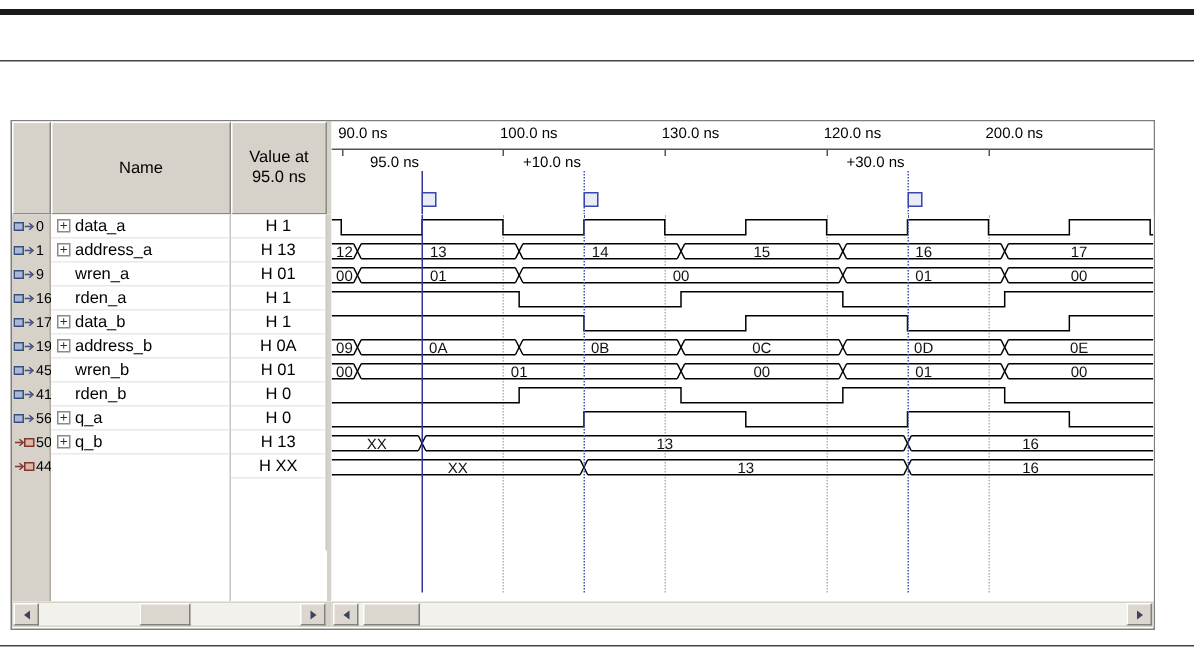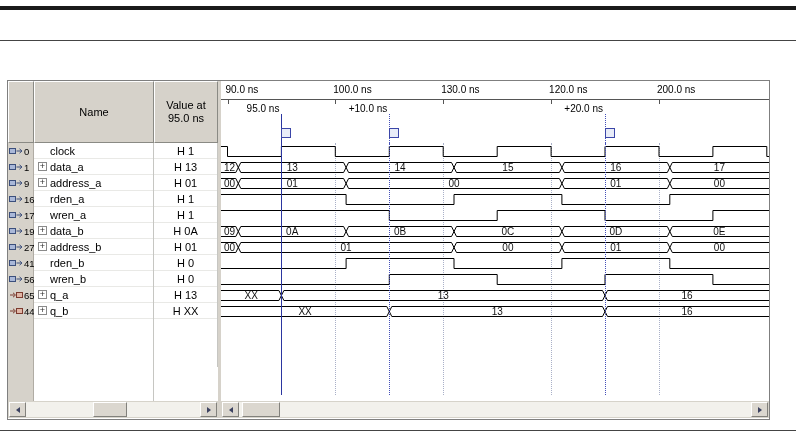--- a/index.html
+++ b/index.html
@@ -92,21 +92,21 @@
           <div class="ticklab" style="left:436.0px">200.0 ns</div>
           <div class="tickmark" style="left:438.0px"></div>
         </div>
       <div id="marker-header-layer">
           <div class="mlab" style="left:-11.6px">95.0 ns</div>
           <div class="hline solid" style="left:60.4px"></div>
           <div class="mflag" style="left:60.4px"></div>
           <div class="mlab" style="left:96.3px">+10.0 ns</div>
           <div class="hline dot" style="left:168.3px"></div>
           <div class="mflag" style="left:168.3px"></div>
-          <div class="mlab" style="left:312.0px">+20.0 ns</div>
+          <div class="mlab" style="left:312.0px">+30.0 ns</div>
           <div class="hline dot" style="left:384.0px"></div>
           <div class="mflag" style="left:384.0px"></div>
         </div>
     </div>
   </div>
 
   <div class="bodyarea">
     <div class="gutter" id="gutter-rows">
         <div class="g-row">
           <svg class="pic" width="15" height="10" viewBox="0 0 15 10">
@@ -148,87 +148,83 @@
             <rect x="0.5" y="2.5" width="6" height="5" fill="#aab8d8" stroke="#3c4f7c"></rect>
             <path d="M7.5 5 H12 M10.5 2.8 L13 5 L10.5 7.2" stroke="#3c4f7c" fill="none"></path>
           </svg>
           <span class="gnum">19</span>
         </div>
         <div class="g-row">
           <svg class="pic" width="15" height="10" viewBox="0 0 15 10">
             <rect x="0.5" y="2.5" width="6" height="5" fill="#aab8d8" stroke="#3c4f7c"></rect>
             <path d="M7.5 5 H12 M10.5 2.8 L13 5 L10.5 7.2" stroke="#3c4f7c" fill="none"></path>
           </svg>
-          <span class="gnum">27</span>
+          <span class="gnum">45</span>
         </div>
         <div class="g-row">
           <svg class="pic" width="15" height="10" viewBox="0 0 15 10">
             <rect x="0.5" y="2.5" width="6" height="5" fill="#aab8d8" stroke="#3c4f7c"></rect>
             <path d="M7.5 5 H12 M10.5 2.8 L13 5 L10.5 7.2" stroke="#3c4f7c" fill="none"></path>
           </svg>
           <span class="gnum">41</span>
         </div>
         <div class="g-row">
           <svg class="pic" width="15" height="10" viewBox="0 0 15 10">
             <rect x="0.5" y="2.5" width="6" height="5" fill="#aab8d8" stroke="#3c4f7c"></rect>
             <path d="M7.5 5 H12 M10.5 2.8 L13 5 L10.5 7.2" stroke="#3c4f7c" fill="none"></path>
           </svg>
           <span class="gnum">56</span>
         </div>
         <div class="g-row">
           <svg class="pic" width="15" height="10" viewBox="0 0 15 10">
             <path d="M1 5 H5.5 M4 2.8 L6.5 5 L4 7.2" stroke="#7c3a2e" fill="none"></path>
             <rect x="7.5" y="2.5" width="6" height="5" fill="#e0b6a6" stroke="#7c3a2e"></rect>
           </svg>
-          <span class="gnum">65</span>
+          <span class="gnum">50</span>
         </div>
         <div class="g-row">
           <svg class="pic" width="15" height="10" viewBox="0 0 15 10">
             <path d="M1 5 H5.5 M4 2.8 L6.5 5 L4 7.2" stroke="#7c3a2e" fill="none"></path>
             <rect x="7.5" y="2.5" width="6" height="5" fill="#e0b6a6" stroke="#7c3a2e"></rect>
           </svg>
           <span class="gnum">44</span>
         </div>
       </div>
     <div class="names" id="name-rows">
         <div class="n-row">
-          <span class="expand hid"></span>
-          <span>clock</span>
-        </div>
-        <div class="n-row">
           <span class="expand">+</span>
           <span>data_a</span>
         </div>
         <div class="n-row">
           <span class="expand">+</span>
           <span>address_a</span>
         </div>
         <div class="n-row">
           <span class="expand hid"></span>
+          <span>wren_a</span>
+        </div>
+        <div class="n-row">
+          <span class="expand hid"></span>
           <span>rden_a</span>
-        </div>
-        <div class="n-row">
-          <span class="expand hid"></span>
-          <span>wren_a</span>
         </div>
         <div class="n-row">
           <span class="expand">+</span>
           <span>data_b</span>
         </div>
         <div class="n-row">
           <span class="expand">+</span>
           <span>address_b</span>
         </div>
         <div class="n-row">
           <span class="expand hid"></span>
+          <span>wren_b</span>
+        </div>
+        <div class="n-row">
+          <span class="expand hid"></span>
           <span>rden_b</span>
-        </div>
-        <div class="n-row">
-          <span class="expand hid"></span>
-          <span>wren_b</span>
         </div>
         <div class="n-row">
           <span class="expand">+</span>
           <span>q_a</span>
         </div>
         <div class="n-row">
           <span class="expand">+</span>
           <span>q_b</span>
         </div>
       </div>

